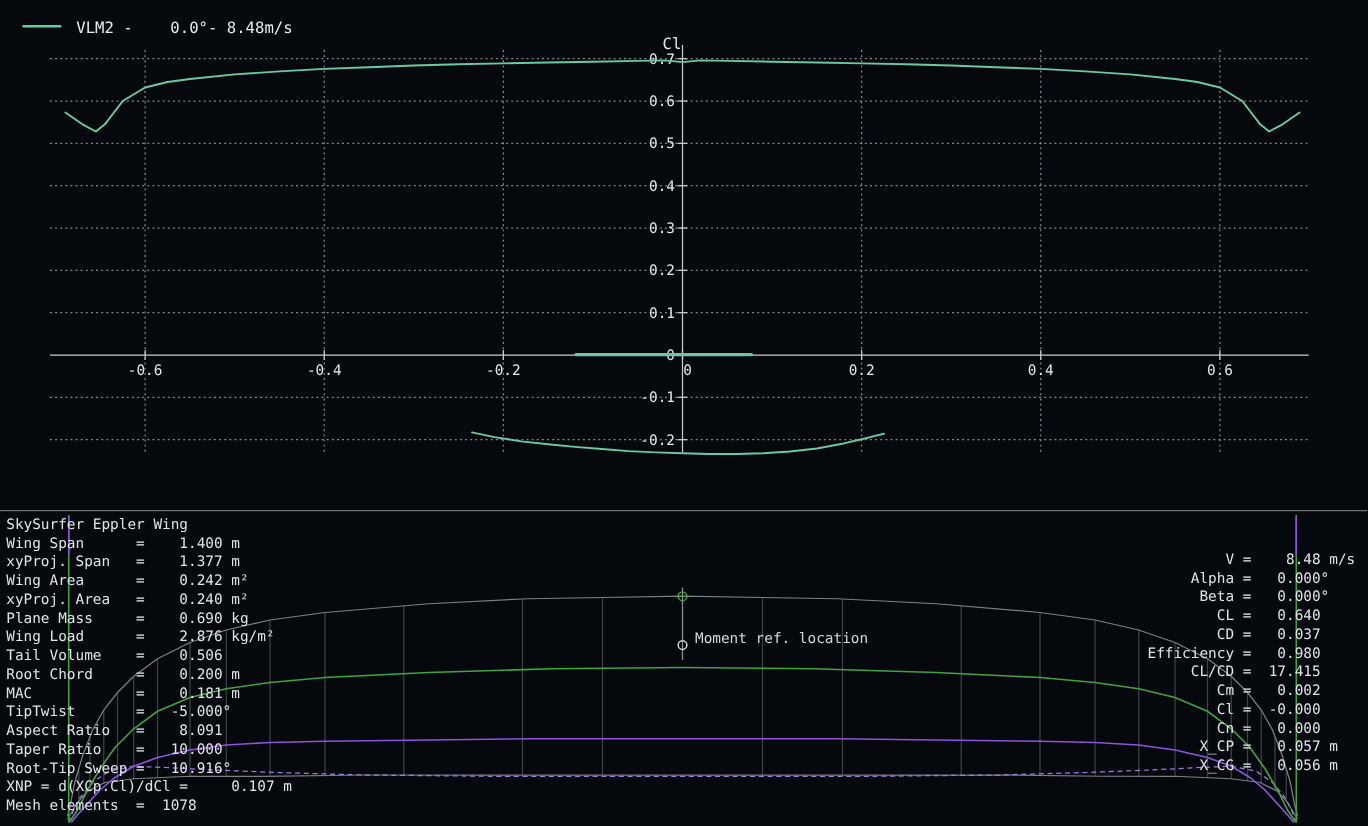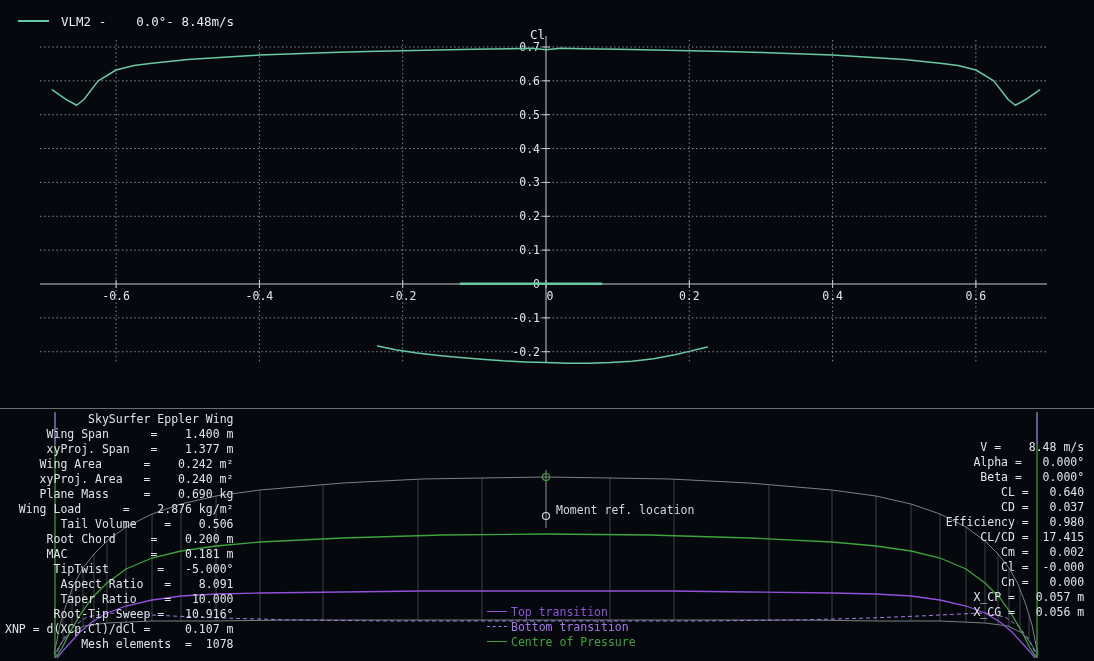--- a/index.html
+++ b/index.html
@@ -2,21 +2,21 @@
 <html><head>
 <meta charset="utf-8">
 <style>
   html,body{margin:0;padding:0;background:#05090e;}
   .screen{position:relative;width:1094px;height:661px;background:#05090e;overflow:hidden;
           font-family:"DejaVu Sans Mono",monospace;color:#dfe3e6;}
   .legend-top{position:absolute;left:18px;top:14px;display:flex;align-items:center;height:14px;}
   .legend-line{display:inline-block;width:31px;height:0;border-top:2px solid #6ac9a3;}
   .legend-label{margin-left:12px;font-size:12.5px;white-space:pre;color:#e8ecee;}
   svg.canvas{position:absolute;left:0;top:0;}
-  .stats{position:absolute;font-size:11.5px;line-height:15px;white-space:pre;color:#dfe3e6;text-align:right;}
+  .stats{position:absolute;font-size:11.5px;line-height:15px;white-space:pre;color:#dfe3e6;}
   #statsLeft{left:5px;top:412px;}
   #statsRight{left:918px;top:440px;}
   .moment-label{position:absolute;left:556px;top:503px;font-size:11.5px;color:#d3d7da;white-space:pre;text-align:right;}
   .wing-legend{position:absolute;left:487px;top:604px;}
   .wing-legend .row{display:flex;align-items:center;height:15px;}
   .wing-legend .sample{display:inline-block;width:20px;height:0;}
   .wing-legend .lbl{margin-left:4px;font-size:11.5px;white-space:pre;}
   text{font-family:"DejaVu Sans Mono",monospace;fill:#e2e6e9;}
 </style>
 </head>
@@ -128,28 +128,14 @@
         <circle cx="546" cy="477" r="3.5" fill="none" stroke="#3fa33f" stroke-width="1.2"></circle>
         <circle cx="546" cy="516" r="3.5" fill="none" stroke="#d3d7da" stroke-width="1.2"></circle>
       </g>
   </svg>
 
   <div id="statsLeft" class="stats"><div>SkySurfer Eppler Wing</div><div>Wing Span      =    1.400 m</div><div>xyProj. Span   =    1.377 m</div><div>Wing Area      =    0.242 m²</div><div>xyProj. Area   =    0.240 m²</div><div>Plane Mass     =    0.690 kg</div><div>Wing Load      =    2.876 kg/m²</div><div>Tail Volume    =    0.506</div><div>Root Chord     =    0.200 m</div><div>MAC            =    0.181 m</div><div>TipTwist       =   -5.000°</div><div>Aspect Ratio   =    8.091</div><div>Taper Ratio    =   10.000</div><div>Root-Tip Sweep =   10.916°</div><div>XNP = d(XCp.Cl)/dCl =     0.107 m</div><div>Mesh elements  =  1078</div></div>
   <div id="statsRight" class="stats"><div>         V =    8.48 m/s</div><div>     Alpha =   0.000°</div><div>      Beta =   0.000°</div><div>        CL =   0.640</div><div>        CD =   0.037</div><div>Efficiency =   0.980</div><div>     CL/CD =  17.415</div><div>        Cm =   0.002</div><div>        Cl =  -0.000</div><div>        Cn =   0.000</div><div>      X_CP =   0.057 m</div><div>      X_CG =   0.056 m</div></div>
 
   <div class="moment-label">Moment ref. location</div>
 
-  <div id="wingLegend" class="wing-legend">
-      <div class="row">
-        <span class="sample" style="border-top: 1.5px solid rgb(143, 82, 216);"></span>
-        <span class="lbl" style="color: rgb(143, 82, 216);">Top transition</span>
-      </div>
-      <div class="row">
-        <span class="sample" style="border-top: 1px dashed rgb(166, 120, 230);"></span>
-        <span class="lbl" style="color: rgb(166, 120, 230);">Bottom transition</span>
-      </div>
-      <div class="row">
-        <span class="sample" style="border-top: 1.5px solid rgb(63, 163, 63);"></span>
-        <span class="lbl" style="color: rgb(63, 163, 63);">Centre of Pressure</span>
-      </div>
-    </div>
 
 </div>
 
 </body></html>

